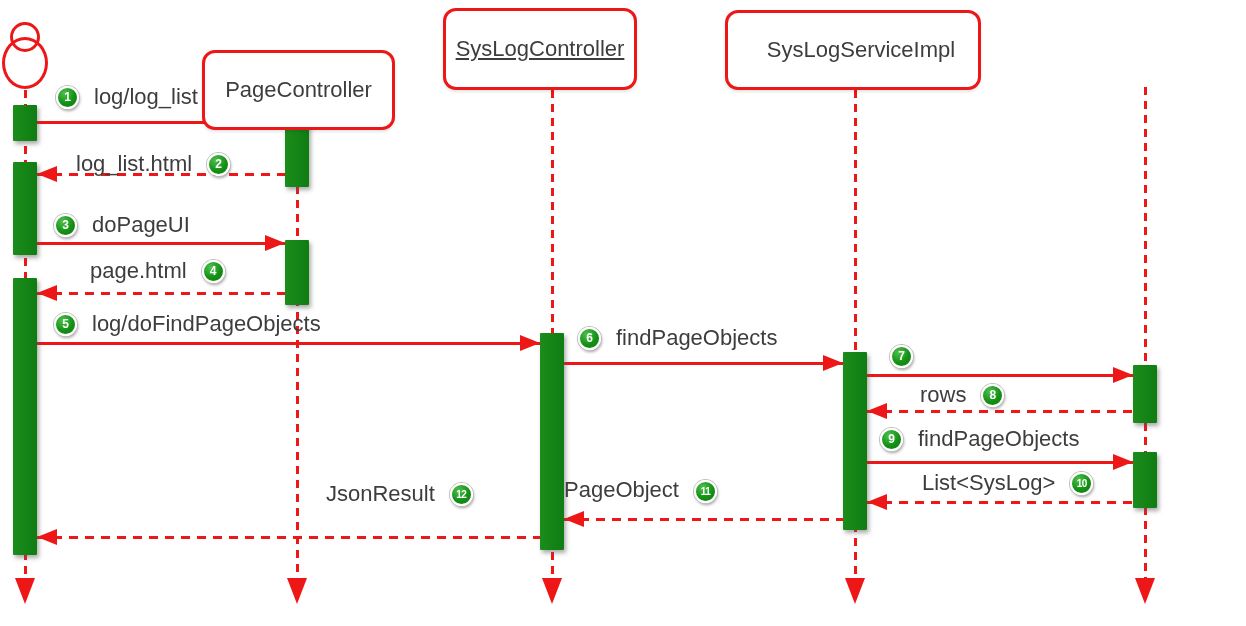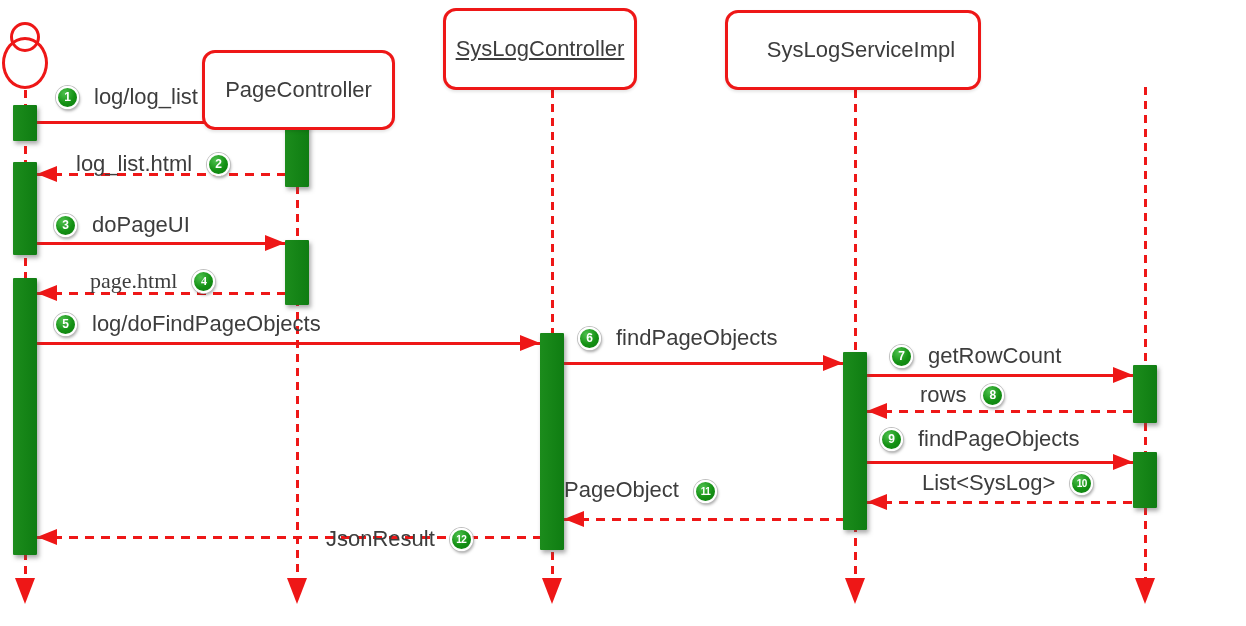--- a/index.html
+++ b/index.html
@@ -103,41 +103,40 @@
       <span class="badge">2</span>
     </div>
     <div class="msg-line solid" style="left: 37px; top: 241.5px; width: 248px;"></div>
     <div class="arrow-right" style="left: 265px; top: 235px;"></div>
     <div class="mrow" style="left: 54px; top: 212px;">
       <span class="badge">3</span>
       <span class="mlabel">doPageUI</span>
     </div>
     <div class="msg-line dashed" style="left: 37px; top: 291.5px; width: 248px;"></div>
     <div class="arrow-left" style="left: 37px; top: 285px;"></div>
-    <div class="mrow" style="left: 90px; top: 268px; font-family: Liberation Serif, serif;">
+    <div class="mrow" style="left: 90px; top: 258px;">
       <span class="mlabel">page.html</span>
       <span class="badge">4</span>
     </div>
     <div class="msg-line solid" style="left: 37px; top: 341.5px; width: 503px;"></div>
     <div class="arrow-right" style="left: 520px; top: 335px;"></div>
     <div class="mrow" style="left: 54px; top: 311px;">
       <span class="badge">5</span>
       <span class="mlabel">log/doFindPageObjects</span>
     </div>
     <div class="msg-line solid" style="left: 564px; top: 361.5px; width: 279px;"></div>
     <div class="arrow-right" style="left: 823px; top: 355px;"></div>
     <div class="mrow" style="left: 578px; top: 325px;">
       <span class="badge">6</span>
       <span class="mlabel">findPageObjects</span>
     </div>
     <div class="msg-line solid" style="left: 867px; top: 373.5px; width: 266px;"></div>
     <div class="arrow-right" style="left: 1113px; top: 367px;"></div>
     <div class="mrow" style="left: 890px; top: 343px;">
       <span class="badge">7</span>
-      <span class="mlabel">getRowCount</span>
     </div>
     <div class="msg-line dashed" style="left: 867px; top: 409.5px; width: 266px;"></div>
     <div class="arrow-left" style="left: 867px; top: 403px;"></div>
     <div class="mrow" style="left: 920px; top: 382px;">
       <span class="mlabel">rows</span>
       <span class="badge">8</span>
     </div>
     <div class="msg-line solid" style="left: 867px; top: 460.5px; width: 266px;"></div>
     <div class="arrow-right" style="left: 1113px; top: 454px;"></div>
     <div class="mrow" style="left: 880px; top: 426px;">
@@ -151,21 +150,21 @@
       <span class="badge badge-sm">10</span>
     </div>
     <div class="msg-line dashed" style="left: 564px; top: 517.5px; width: 279px;"></div>
     <div class="arrow-left" style="left: 564px; top: 511px;"></div>
     <div class="mrow" style="left: 564px; top: 477px; align-items: flex-end;">
       <span class="mlabel">PageObject</span>
       <span class="badge badge-sm">11</span>
     </div>
     <div class="msg-line dashed" style="left: 37px; top: 535.5px; width: 503px;"></div>
     <div class="arrow-left" style="left: 37px; top: 529px;"></div>
-    <div class="mrow" style="left: 326px; top: 526px;">
+    <div class="mrow" style="left: 326px; top: 481px;">
       <span class="mlabel">JsonResult</span>
       <span class="badge badge-sm">12</span>
     </div>
     <div class="act-bar" style="left: 13px; top: 105px; height: 36px;"></div>
     <div class="act-bar" style="left: 13px; top: 162px; height: 93px;"></div>
     <div class="act-bar" style="left: 13px; top: 278px; height: 277px;"></div>
     <div class="act-bar" style="left: 285px; top: 112px; height: 75px;"></div>
     <div class="act-bar" style="left: 285px; top: 240px; height: 65px;"></div>
     <div class="act-bar" style="left: 540px; top: 333px; height: 217px;"></div>
     <div class="act-bar" style="left: 843px; top: 352px; height: 178px;"></div>

